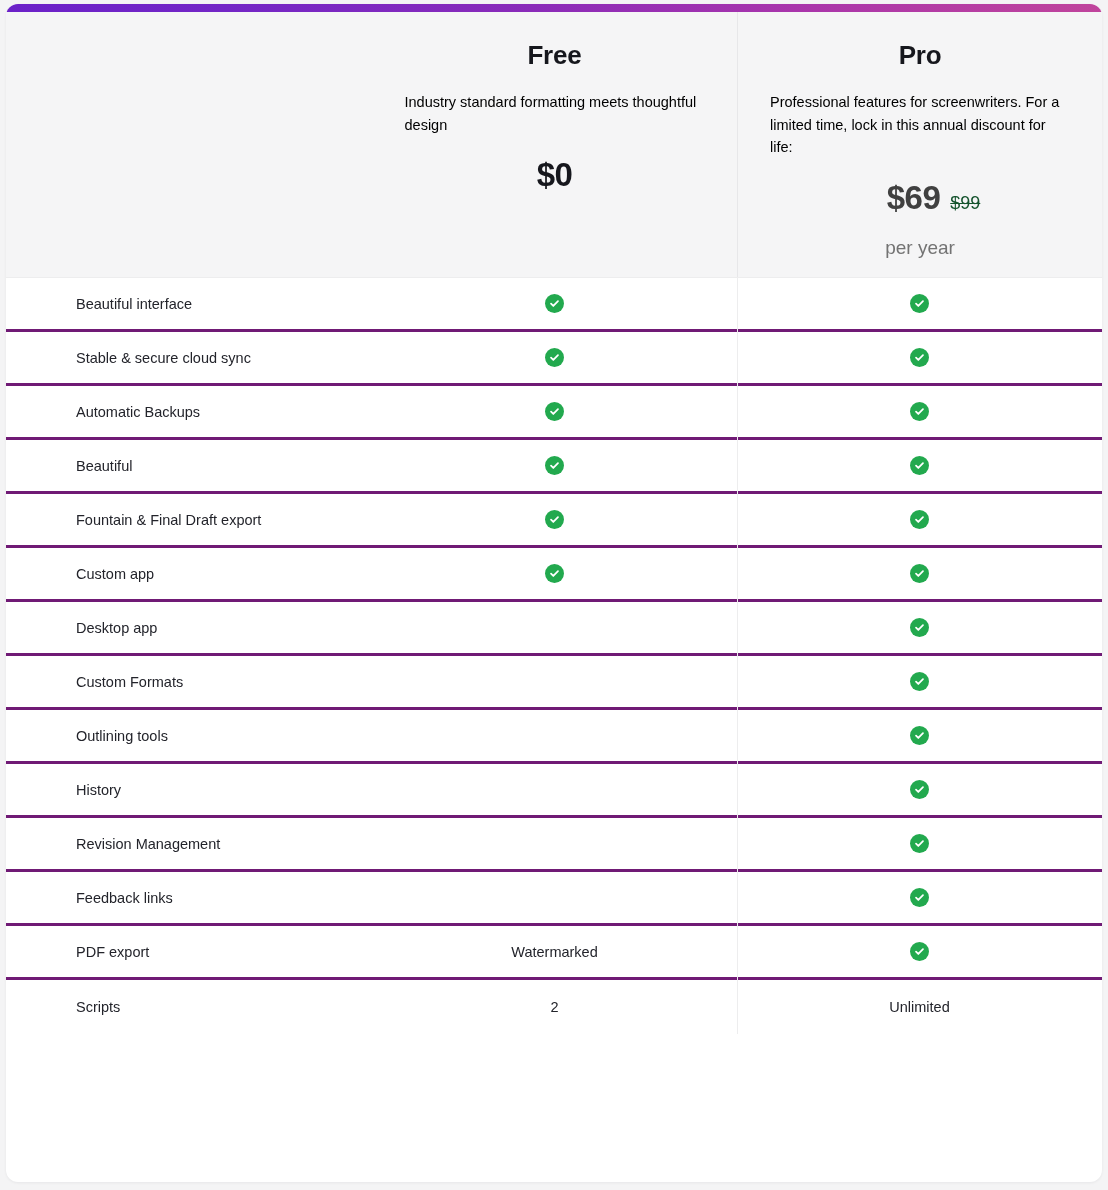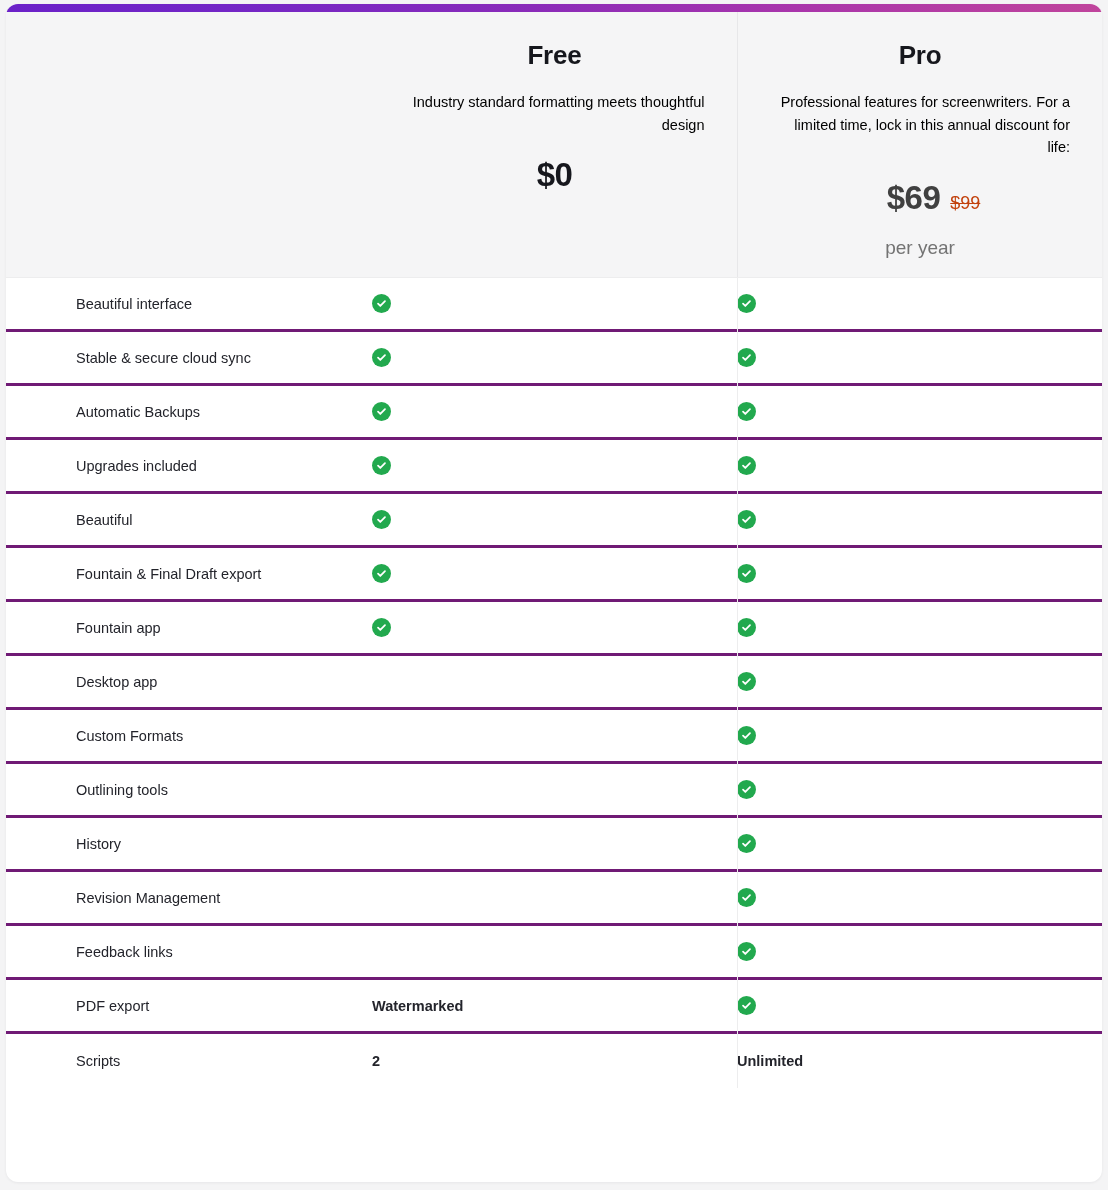--- a/index.html
+++ b/index.html
@@ -47,21 +47,21 @@
     position: relative;
   }
   .head .col-feature {
     width: 366px;
     flex: none;
   }
   .head .col-plan {
     width: 365px;
     flex: none;
     padding: 24px 30px 0;
-    text-align: right;
+    text-align: left;
     display: flex;
     flex-direction: column;
     align-items: center;
   }
   .head .col-plan.pro {
     border-left: 1px solid #e7e7e9;
   }
   .plan-name {
     font-size: 26px;
     font-weight: bold;
@@ -87,21 +87,21 @@
   .price-main {
     font-size: 33px;
     font-weight: bold;
     color: #16171d;
     letter-spacing: -0.5px;
     line-height: 1;
   }
   .price-main.accent { color: #404040; margin-left: 27px; }
   .price-old {
     font-size: 18px;
-    color: #c2410c;
+    color: #14532d;
     text-decoration: line-through;
     font-weight: normal;
   }
   .price-period {
     font-size: 19px;
     color: #737373;
     margin-top: 23px;
   }
 
   
@@ -128,23 +128,23 @@
     flex: none;
     padding-left: 70px;
     font-size: 14.5px;
     color: #23242b;
   }
   .cell-plan {
     width: 365px;
     flex: none;
     display: flex;
     align-items: center;
+    justify-content: center;
     font-size: 14.5px;
     color: #23242b;
-    font-weight: bold;
   }
   .check {
     width: 19px;
     height: 19px;
     border-radius: 50%;
     background: #22a94e;
     display: inline-flex;
     align-items: center;
     justify-content: center;
   }
@@ -227,37 +227,20 @@
         </div>
         <div class="cell-plan">
           <span class="check">
             <svg width="11" height="11" viewBox="0 0 12 12" aria-hidden="true">
               <path d="M2.2 6.2 L4.7 8.7 L9.8 3.4" fill="none" stroke="#ffffff" stroke-width="1.9" stroke-linecap="round" stroke-linejoin="round"></path>
             </svg>
           </span>
         </div>
       </div>
       <div class="row">
-        <div class="cell-feature">Upgrades included</div>
-        <div class="cell-plan">
-          <span class="check">
-            <svg width="11" height="11" viewBox="0 0 12 12" aria-hidden="true">
-              <path d="M2.2 6.2 L4.7 8.7 L9.8 3.4" fill="none" stroke="#ffffff" stroke-width="1.9" stroke-linecap="round" stroke-linejoin="round"></path>
-            </svg>
-          </span>
-        </div>
-        <div class="cell-plan">
-          <span class="check">
-            <svg width="11" height="11" viewBox="0 0 12 12" aria-hidden="true">
-              <path d="M2.2 6.2 L4.7 8.7 L9.8 3.4" fill="none" stroke="#ffffff" stroke-width="1.9" stroke-linecap="round" stroke-linejoin="round"></path>
-            </svg>
-          </span>
-        </div>
-      </div>
-      <div class="row">
         <div class="cell-feature">Beautiful</div>
         <div class="cell-plan">
           <span class="check">
             <svg width="11" height="11" viewBox="0 0 12 12" aria-hidden="true">
               <path d="M2.2 6.2 L4.7 8.7 L9.8 3.4" fill="none" stroke="#ffffff" stroke-width="1.9" stroke-linecap="round" stroke-linejoin="round"></path>
             </svg>
           </span>
         </div>
         <div class="cell-plan">
           <span class="check">
@@ -278,21 +261,21 @@
         </div>
         <div class="cell-plan">
           <span class="check">
             <svg width="11" height="11" viewBox="0 0 12 12" aria-hidden="true">
               <path d="M2.2 6.2 L4.7 8.7 L9.8 3.4" fill="none" stroke="#ffffff" stroke-width="1.9" stroke-linecap="round" stroke-linejoin="round"></path>
             </svg>
           </span>
         </div>
       </div>
       <div class="row">
-        <div class="cell-feature">Fountain app</div>
+        <div class="cell-feature">Custom app</div>
         <div class="cell-plan">
           <span class="check">
             <svg width="11" height="11" viewBox="0 0 12 12" aria-hidden="true">
               <path d="M2.2 6.2 L4.7 8.7 L9.8 3.4" fill="none" stroke="#ffffff" stroke-width="1.9" stroke-linecap="round" stroke-linejoin="round"></path>
             </svg>
           </span>
         </div>
         <div class="cell-plan">
           <span class="check">
             <svg width="11" height="11" viewBox="0 0 12 12" aria-hidden="true">

